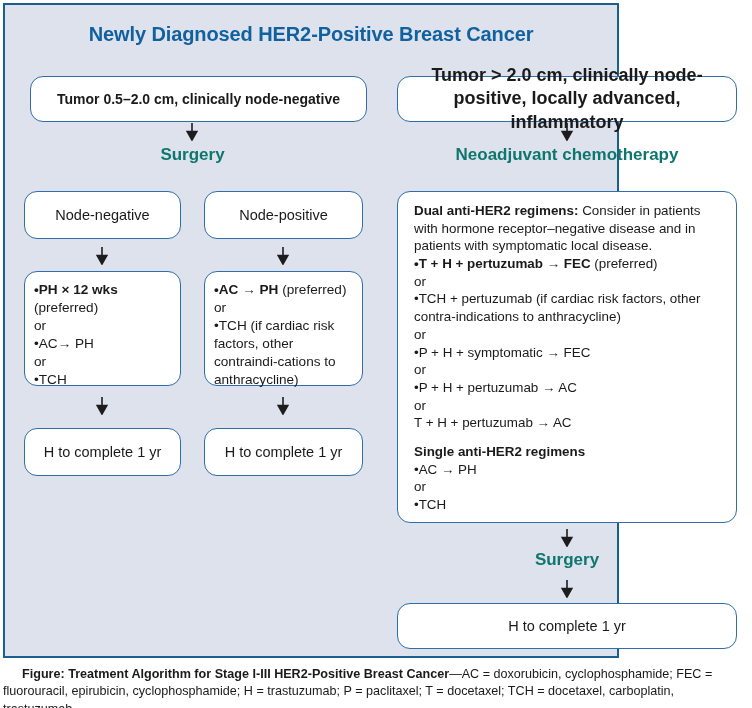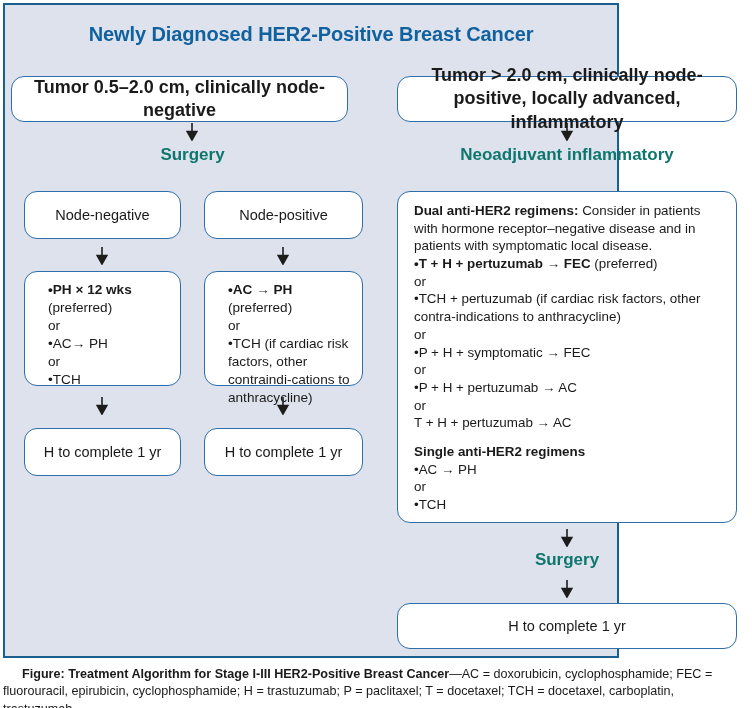--- a/index.html
+++ b/index.html
@@ -53,21 +53,21 @@
   }
   .node.center {
     display: flex;
     align-items: center;
     justify-content: center;
     text-align: center;
     font-size: 14.5px;
     line-height: 1.3;
   }
   .node.listbox {
-    padding: 9px 9px 6px 23px;
+    padding: 9px 9px 6px 9px;
     font-size: 13.6px;
     line-height: 1.33;
   }
   .node.bigbox {
     padding: 10px 10px 8px 16px;
     font-size: 13.4px;
     line-height: 1.32;
   }
   .node .b { font-weight: bold; }
   .node .li { display: block; }
@@ -100,21 +100,21 @@
 </style>
 </head>
 <body>
 
 <div id="figure-root">
 
   <div class="panel">
 
     <div class="fig-title">Newly Diagnosed HER2-Positive Breast Cancer</div>
 
-    <div class="node center" style="left:6px; top:71px; width:337px; height:46px; font-weight:bold; font-size:18px;">
+    <div class="node center" style="left:25px; top:71px; width:337px; height:46px; font-weight:bold; font-size:14px;">
       <span>Tumor 0.5–2.0 cm, clinically node-negative</span>
     </div>
 
     <div class="arrow" style="left:180px; top:118px;">
       <svg width="14" height="18" viewBox="0 0 14 18">
           <path d="M7 0 L7 9 M7 17 L2.2 8.5 L11.8 8.5 Z" stroke="#1d1d1d" stroke-width="1.6" fill="#1d1d1d"></path>
         </svg>
     </div>
 
     <div class="proc-label" style="left:19px; top:140px; width:337px;">Surgery</div>
@@ -178,21 +178,21 @@
     <div class="node center" style="left:392px; top:71px; width:340px; height:46px; font-weight:bold; font-size:18px;">
       <span>Tumor &gt; 2.0 cm, clinically node-positive, locally advanced, inflammatory</span>
     </div>
 
     <div class="arrow" style="left:555px; top:118px;">
       <svg width="14" height="18" viewBox="0 0 14 18">
           <path d="M7 0 L7 9 M7 17 L2.2 8.5 L11.8 8.5 Z" stroke="#1d1d1d" stroke-width="1.6" fill="#1d1d1d"></path>
         </svg>
     </div>
 
-    <div class="proc-label" style="left:392px; top:140px; width:340px;">Neoadjuvant inflammatory</div>
+    <div class="proc-label" style="left:392px; top:140px; width:340px;">Neoadjuvant chemotherapy</div>
 
     <div class="node bigbox" style="left:392px; top:186px; width:340px; height:332px;">
       <div style="margin-bottom:0;">
         <span class="b">Dual anti-HER2 regimens:</span><span> Consider in patients with hormone receptor–negative disease and in patients with symptomatic local disease.</span>
       </div>
       <div>
           <div class="li"><span class="b">•T + H + pertuzumab → FEC</span><span> (preferred)</span></div>
           <div class="li"><span>or</span></div>
           <div class="li"><span>•TCH + pertuzumab (if cardiac risk factors, other contra-indications to anthracycline)</span></div>
           <div class="li"><span>or</span></div>

